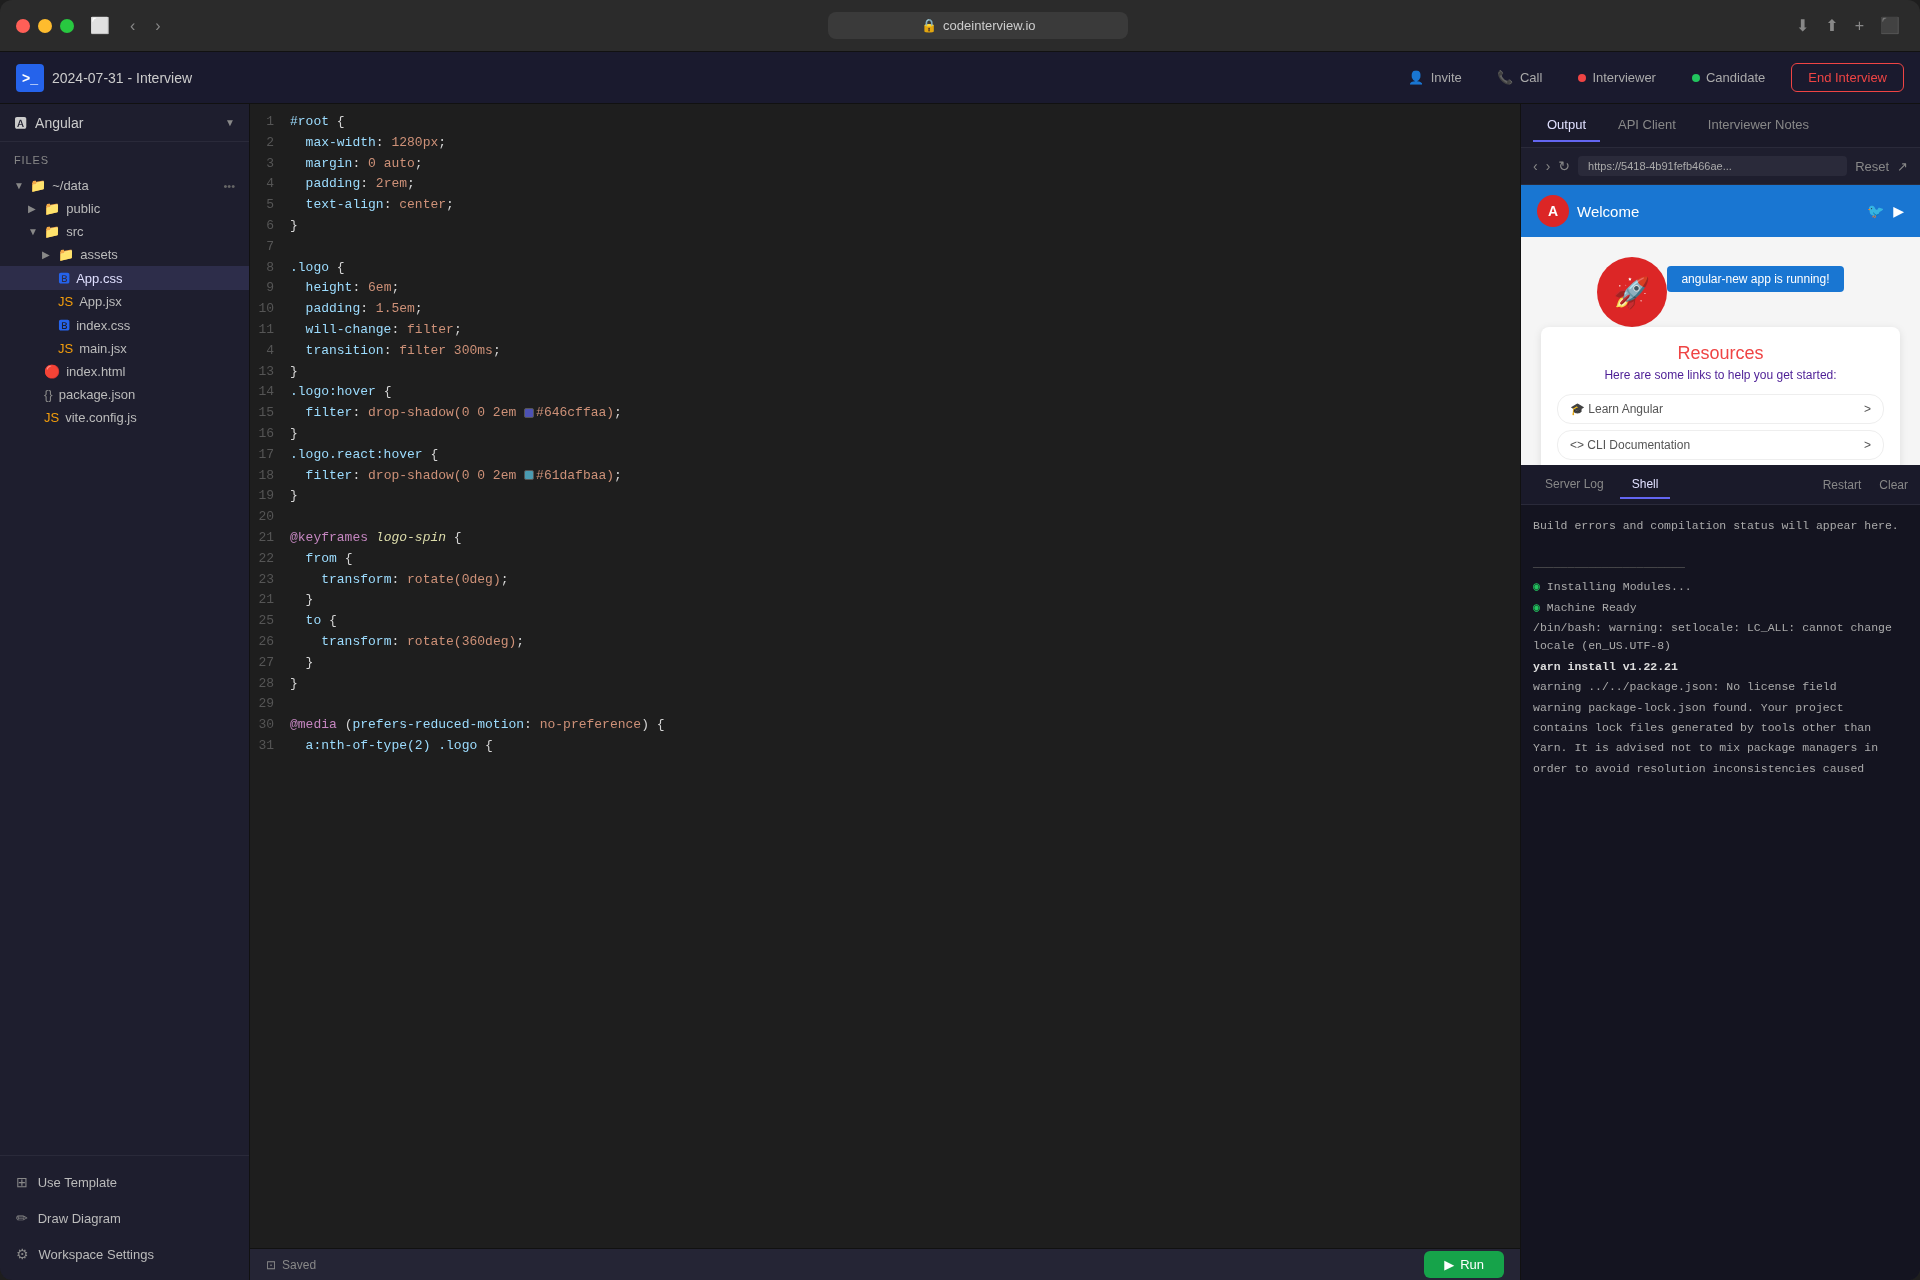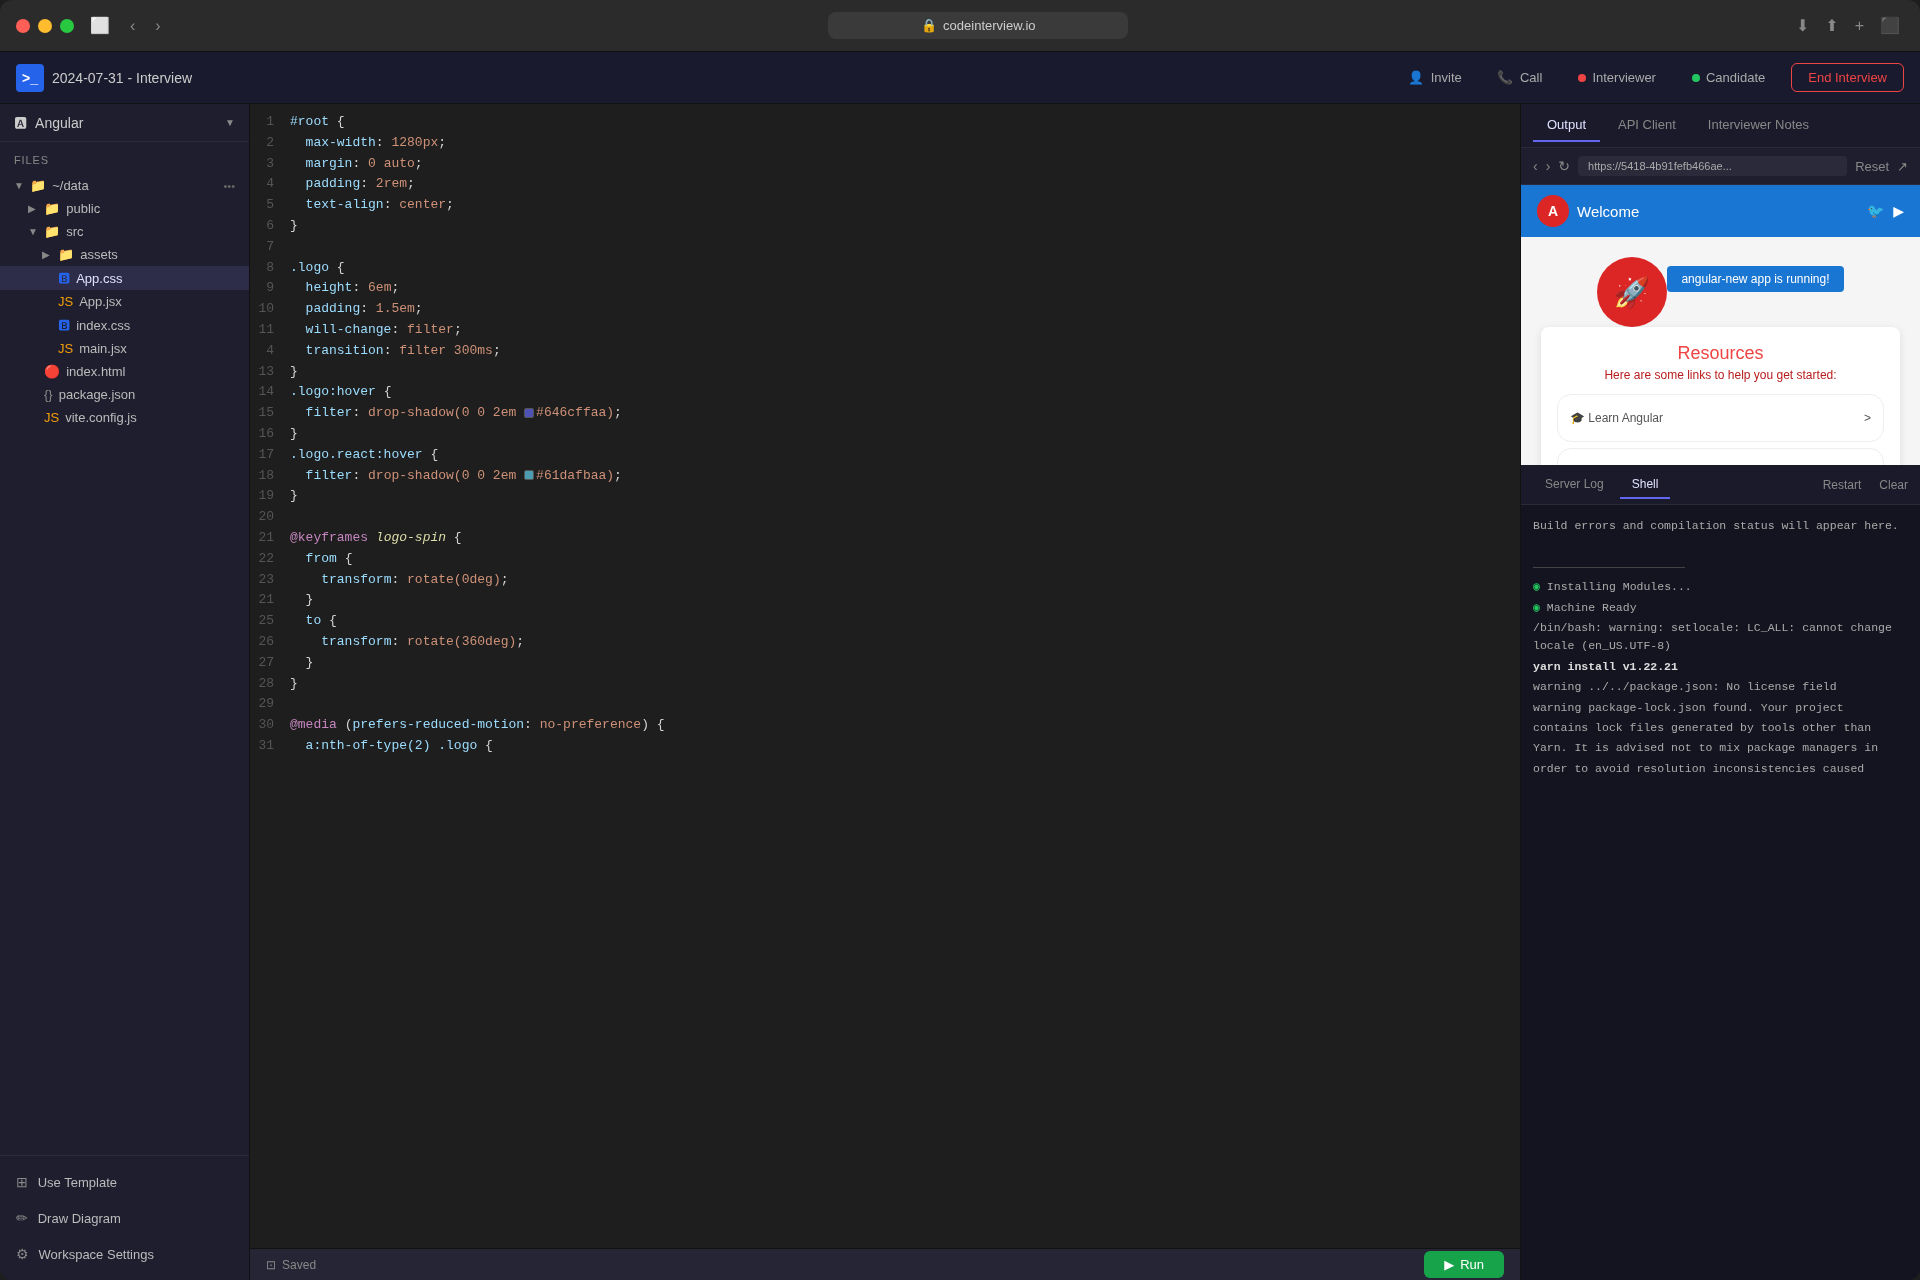--- a/index.html
+++ b/index.html
@@ -314,24 +314,24 @@
       margin-bottom: 16px;
     }
     .resources-section {
       background: white;
       border-radius: 8px;
       padding: 16px;
       width: 100%;
       box-shadow: 0 2px 8px rgba(0,0,0,0.1);
     }
     .resources-title { font-size: 18px; color: #ef4444; text-align: center; margin-bottom: 4px; }
-    .resources-sub { font-size: 12px; color: #b91c1c; text-align: center; margin-bottom: 12px; }
+    .resources-sub { font-size: 12px; color: #4c1d95; text-align: center; margin-bottom: 12px; }
     .resource-link {
       display: flex; align-items: flex-start; justify-content: space-between;
-      padding: 16px 12px;
+      padding: 7px 12px;
       border: 1px solid #eee;
       border-radius: 14px;
       margin-bottom: 6px;
       font-size: 12px;
       color: #555;
     }
 
     
     .shell-tabs {
       display: flex;

